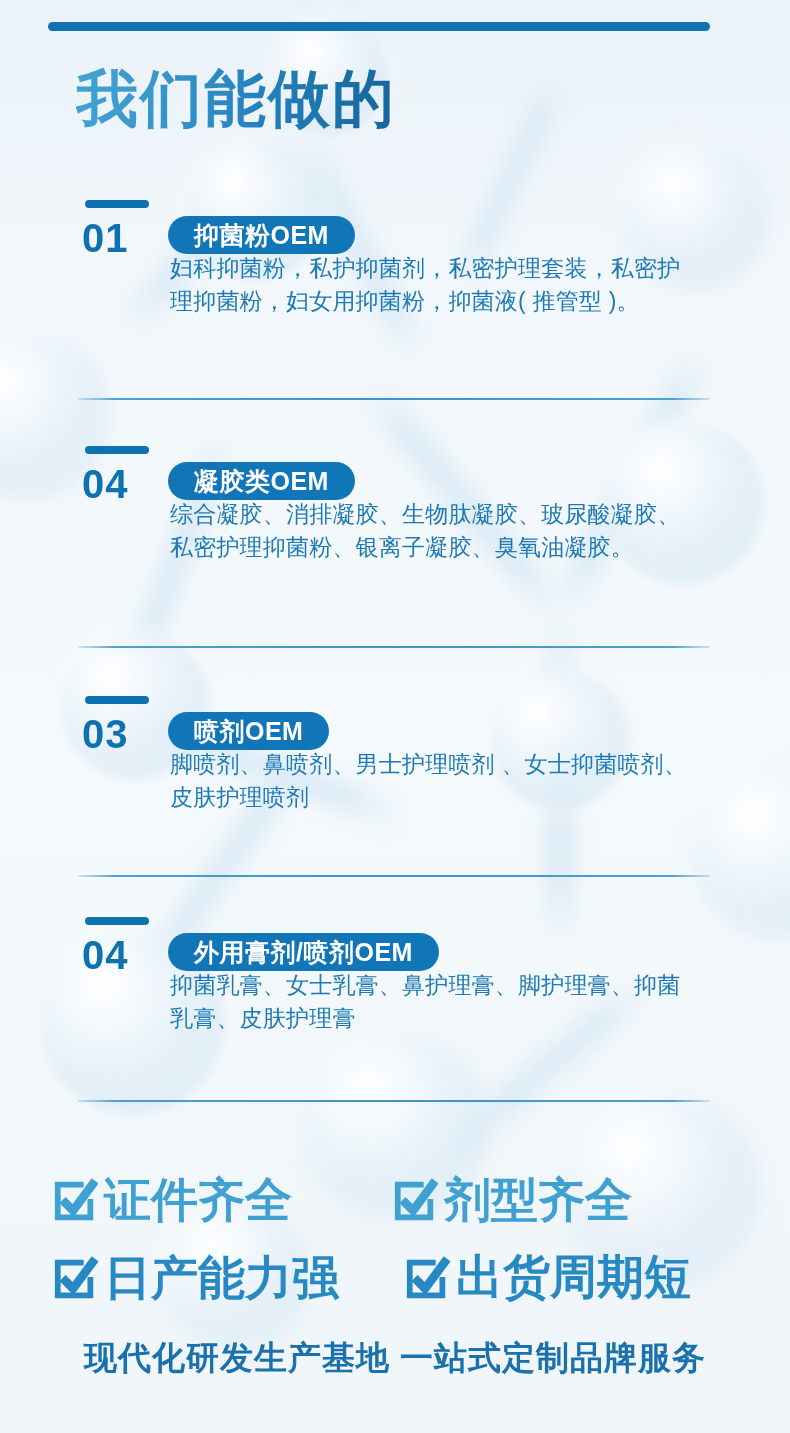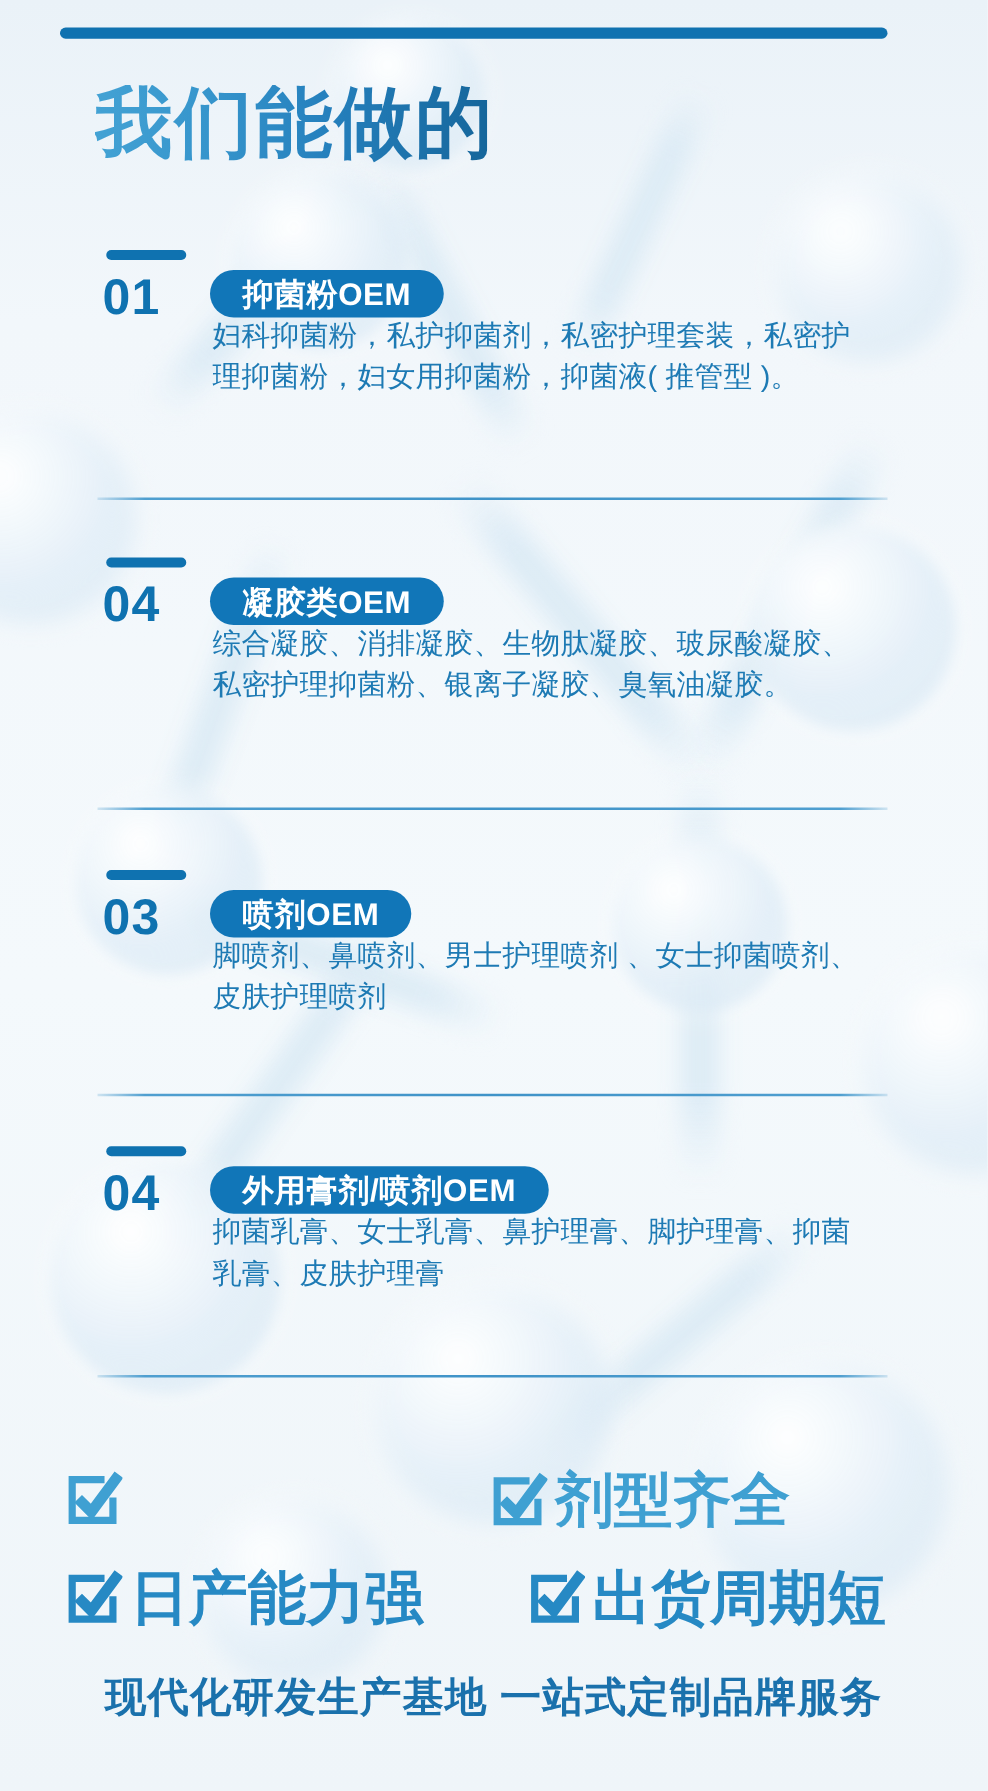--- a/index.html
+++ b/index.html
@@ -244,20 +244,21 @@
 
   <div class="features">
 
     <div class="feat light-row" style="left:52px; top:8px;">
       <span class="chk">
         <svg viewBox="0 0 48 48" width="46" height="46">
           <path d="M6 8 H30 M6 8 V42 H40 V26" fill="none" stroke="#3fa0d2" stroke-width="6" stroke-linecap="square"></path>
           <path d="M11 24 L22 35 L45 4" fill="none" stroke="#3fa0d2" stroke-width="9" stroke-linecap="butt" stroke-linejoin="miter"></path>
         </svg>
       </span>
+      <span class="feat-label">证件齐全</span>
     </div>
 
     <div class="feat light-row" style="left:392px; top:8px;">
       <span class="chk">
         <svg viewBox="0 0 48 48" width="46" height="46">
           <path d="M6 8 H30 M6 8 V42 H40 V26" fill="none" stroke="#3fa0d2" stroke-width="6" stroke-linecap="square"></path>
           <path d="M11 24 L22 35 L45 4" fill="none" stroke="#3fa0d2" stroke-width="9" stroke-linecap="butt" stroke-linejoin="miter"></path>
         </svg>
       </span>
       <span class="feat-label">剂型齐全</span>
@@ -266,21 +267,21 @@
     <div class="feat dark-row" style="left:52px; top:86px;">
       <span class="chk">
         <svg viewBox="0 0 48 48" width="46" height="46">
           <path d="M6 8 H30 M6 8 V42 H40 V26" fill="none" stroke="#2689c4" stroke-width="6" stroke-linecap="square"></path>
           <path d="M11 24 L22 35 L45 4" fill="none" stroke="#2689c4" stroke-width="9" stroke-linecap="butt" stroke-linejoin="miter"></path>
         </svg>
       </span>
       <span class="feat-label">日产能力强</span>
     </div>
 
-    <div class="feat dark-row" style="left:422px; top:86px;">
+    <div class="feat dark-row" style="left:404px; top:86px;font-family:Liberation Serif, serif;">
       <span class="chk">
         <svg viewBox="0 0 48 48" width="46" height="46">
           <path d="M6 8 H30 M6 8 V42 H40 V26" fill="none" stroke="#2689c4" stroke-width="6" stroke-linecap="square"></path>
           <path d="M11 24 L22 35 L45 4" fill="none" stroke="#2689c4" stroke-width="9" stroke-linecap="butt" stroke-linejoin="miter"></path>
         </svg>
       </span>
       <span class="feat-label">出货周期短</span>
     </div>
 
   </div>

